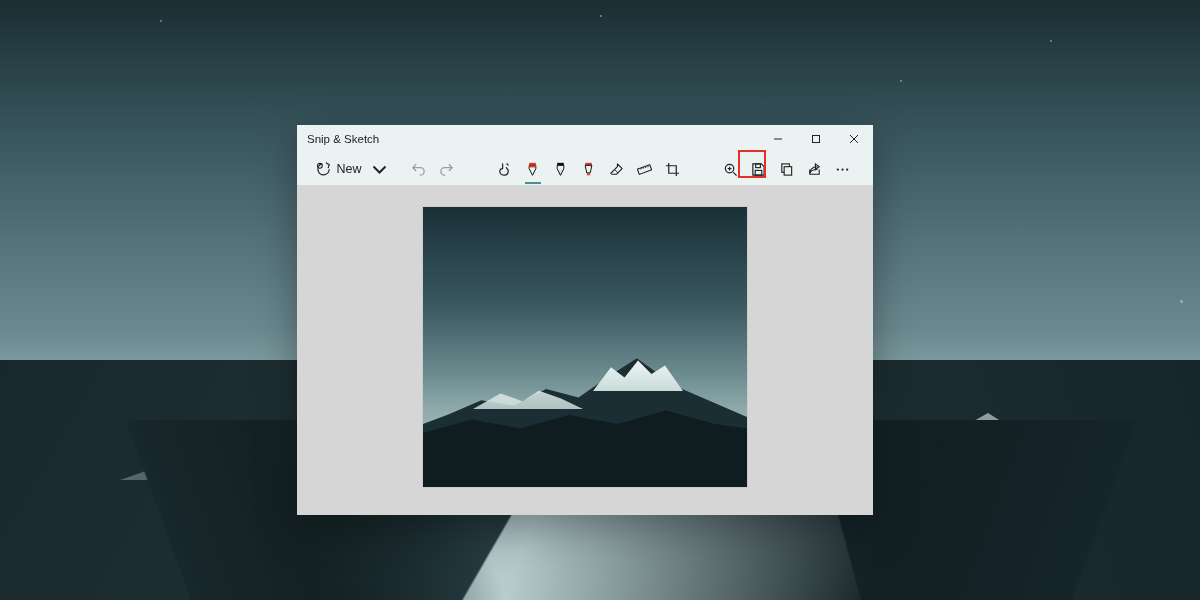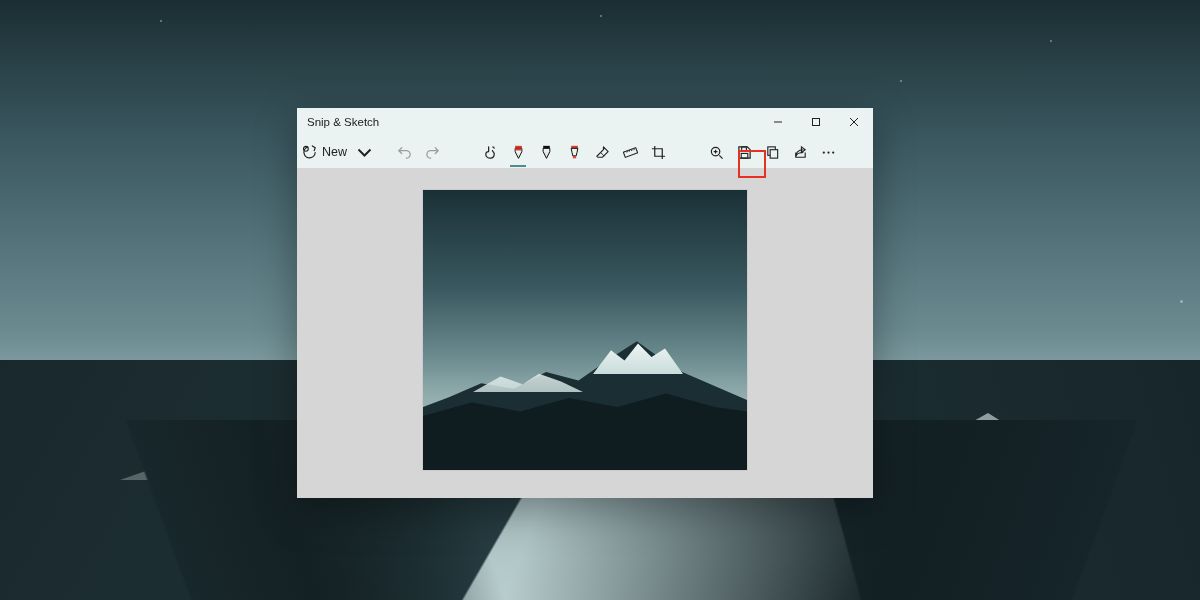--- a/index.html
+++ b/index.html
@@ -43,21 +43,21 @@
 
   .star { position:absolute; width:2px; height:2px; background:#cfe4e4; border-radius:50%; opacity:.5;}
   .s1{top:20px;left:160px;} .s2{top:40px;left:1050px;} .s3{top:80px;left:900px;} .s4{top:15px;left:600px;}
   .s5{top:300px;left:1180px;width:3px;height:3px;} 
 
   
   .window {
     position: absolute;
     
     left: 297px;
-    top: 108px;
+    top: 125px;
     width: 576px;
     height: 390px;
     background: #000000;
     box-shadow: 0 12px 40px rgba(0,0,0,.35);
     border-radius: 1px;
     display: flex;
     flex-direction: column;
   }
   .titlebar {
     height: 28px;
@@ -76,20 +76,21 @@
   }
   .win-btn svg { width:10px; height:10px; }
 
   .toolbar {
     height: 32px;
     background: #ebf2f2;
     display:flex;
     align-items:center;
     padding: 0 2px;
     gap: 0;
+    justify-content: center;
   }
   .tbtn {
     height: 28px;
     min-width: 28px;
     display:flex;
     align-items:center;
     justify-content:center;
     color:#222;
     position:relative;
     padding: 0 4px;

